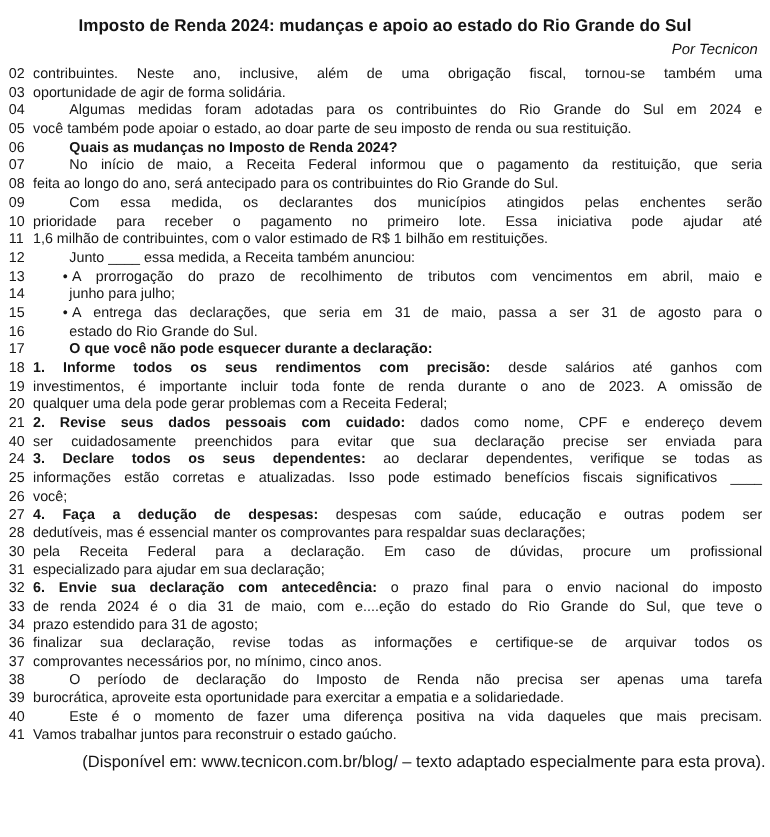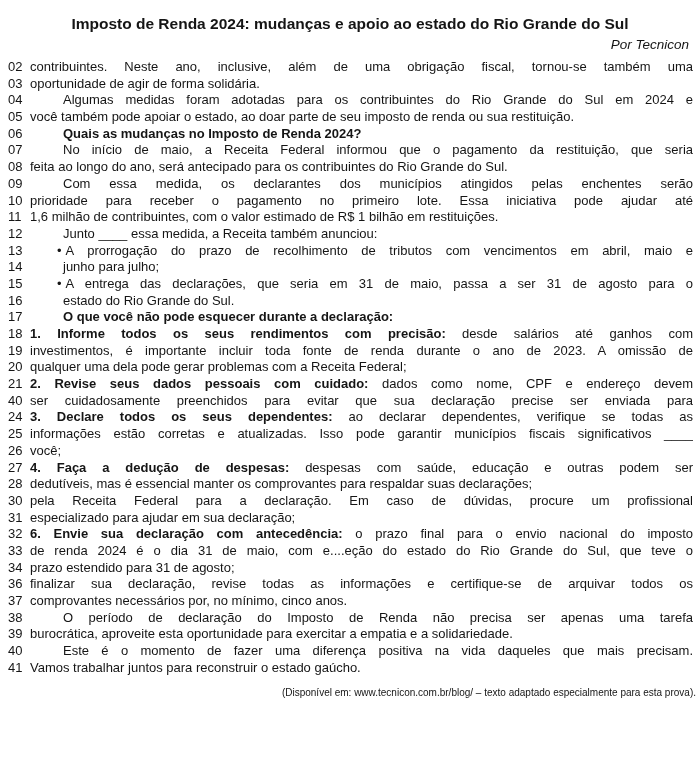--- a/index.html
+++ b/index.html
@@ -47,21 +47,21 @@
     overflow: hidden;
   }
   .text.just { text-align: justify; text-align-last: justify; }
   .ind-p  { text-indent: 33px; }
   .ind-b  { padding-left: 27px; }
   .ind-bc { padding-left: 33px; }
   .b { font-weight: bold; }
   .bullet { padding-right: 4px; }
   .footer {
     text-align: right;
-    font-size: 10px;
+    font-size: 15px;
     line-height: 16px;
     padding-right: 4px;
     margin-top: 9px;
   }
 </style>
 </head>
 <body>
 
 <div class="doc">
   <div class="title">Imposto de Renda 2024: mudanças e apoio ao estado do Rio Grande do Sul</div>
@@ -150,21 +150,21 @@
       <div class="line">
         <span class="num">40</span>
         <div class="text ind-n just"><span>ser cuidadosamente preenchidos para evitar que sua declaração precise ser enviada para</span></div>
       </div>
       <div class="line">
         <span class="num">24</span>
         <div class="text ind-n just"><span class="b">3. Declare todos os seus dependentes:</span><span> ao declarar dependentes, verifique se todas as</span></div>
       </div>
       <div class="line">
         <span class="num">25</span>
-        <div class="text ind-n just"><span>informações estão corretas e atualizadas. Isso pode garantir municípios fiscais significativos ____</span></div>
+        <div class="text ind-n just"><span>informações estão corretas e atualizadas. Isso pode estimado benefícios fiscais significativos ____</span></div>
       </div>
       <div class="line">
         <span class="num">26</span>
         <div class="text ind-n"><span>você;</span></div>
       </div>
       <div class="line">
         <span class="num">27</span>
         <div class="text ind-n just"><span class="b">4. Faça a dedução de despesas:</span><span> despesas com saúde, educação e outras podem ser</span></div>
       </div>
       <div class="line">

